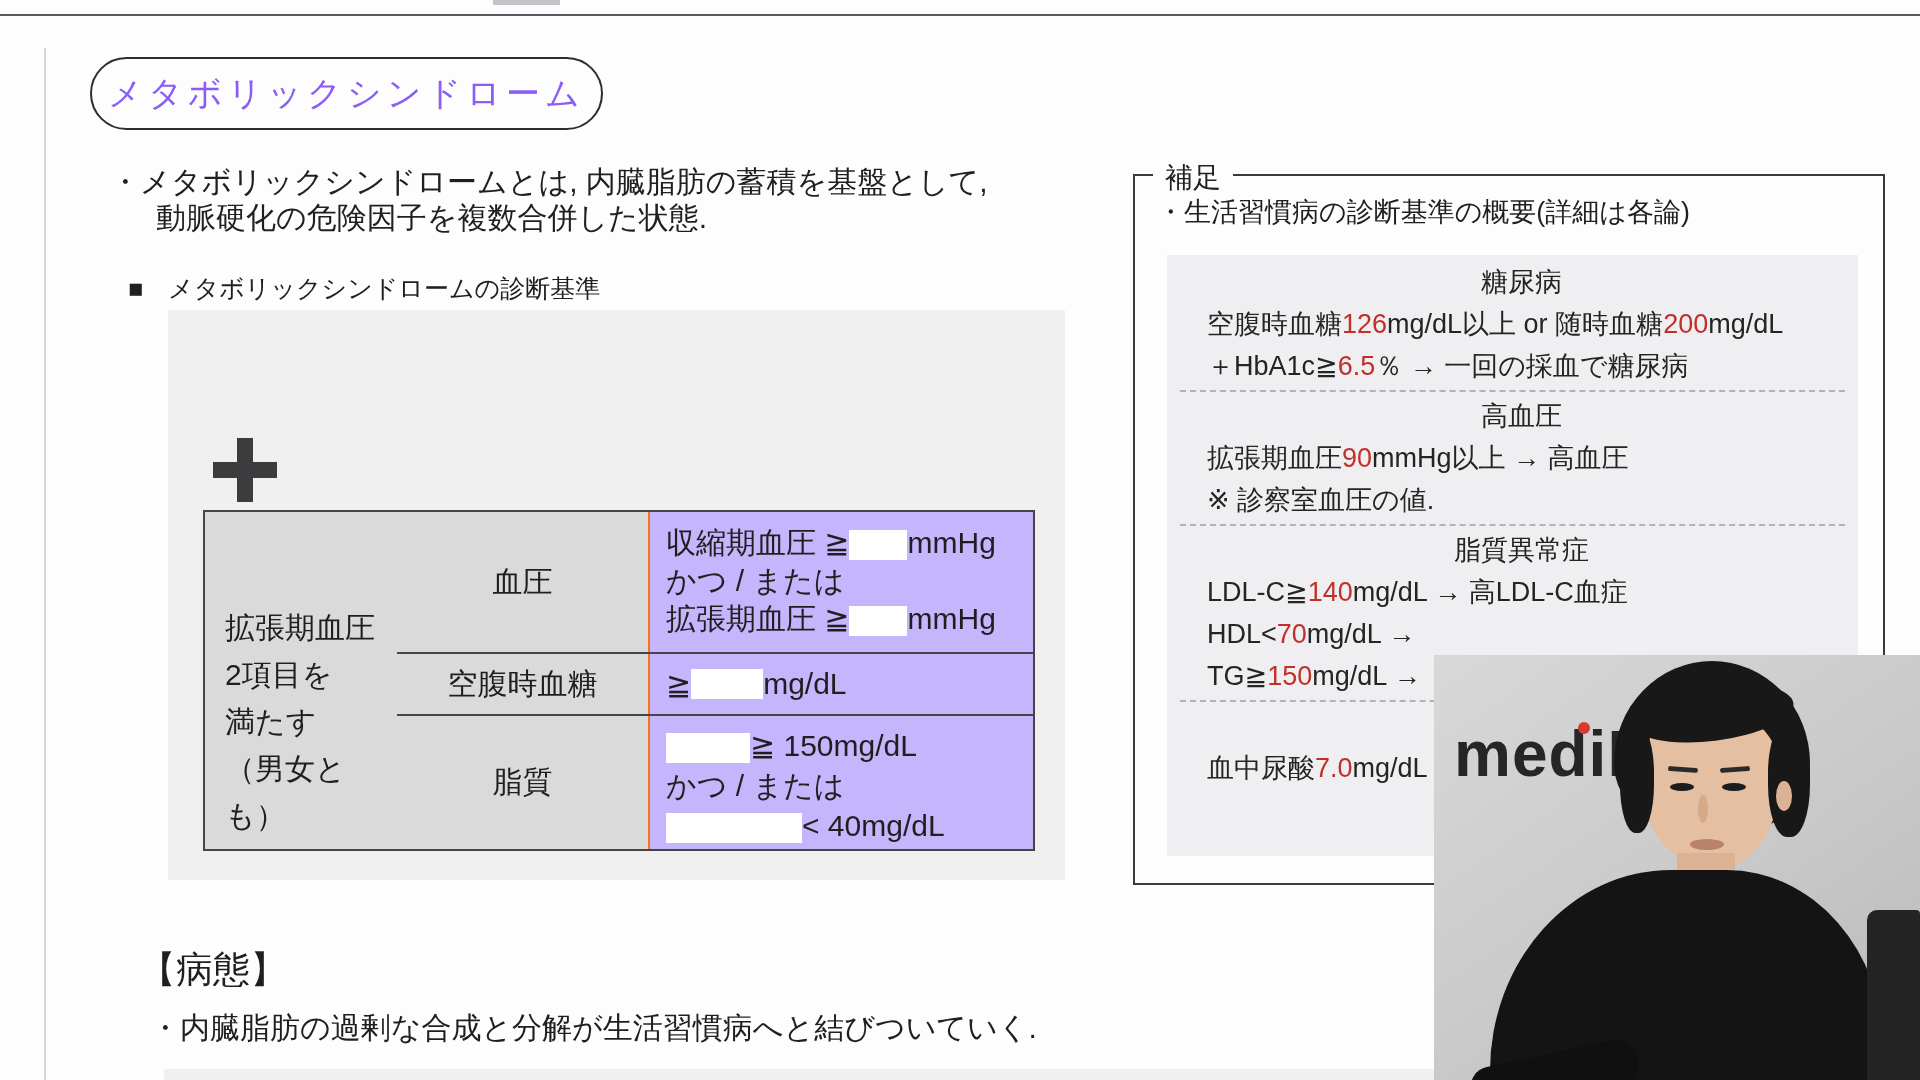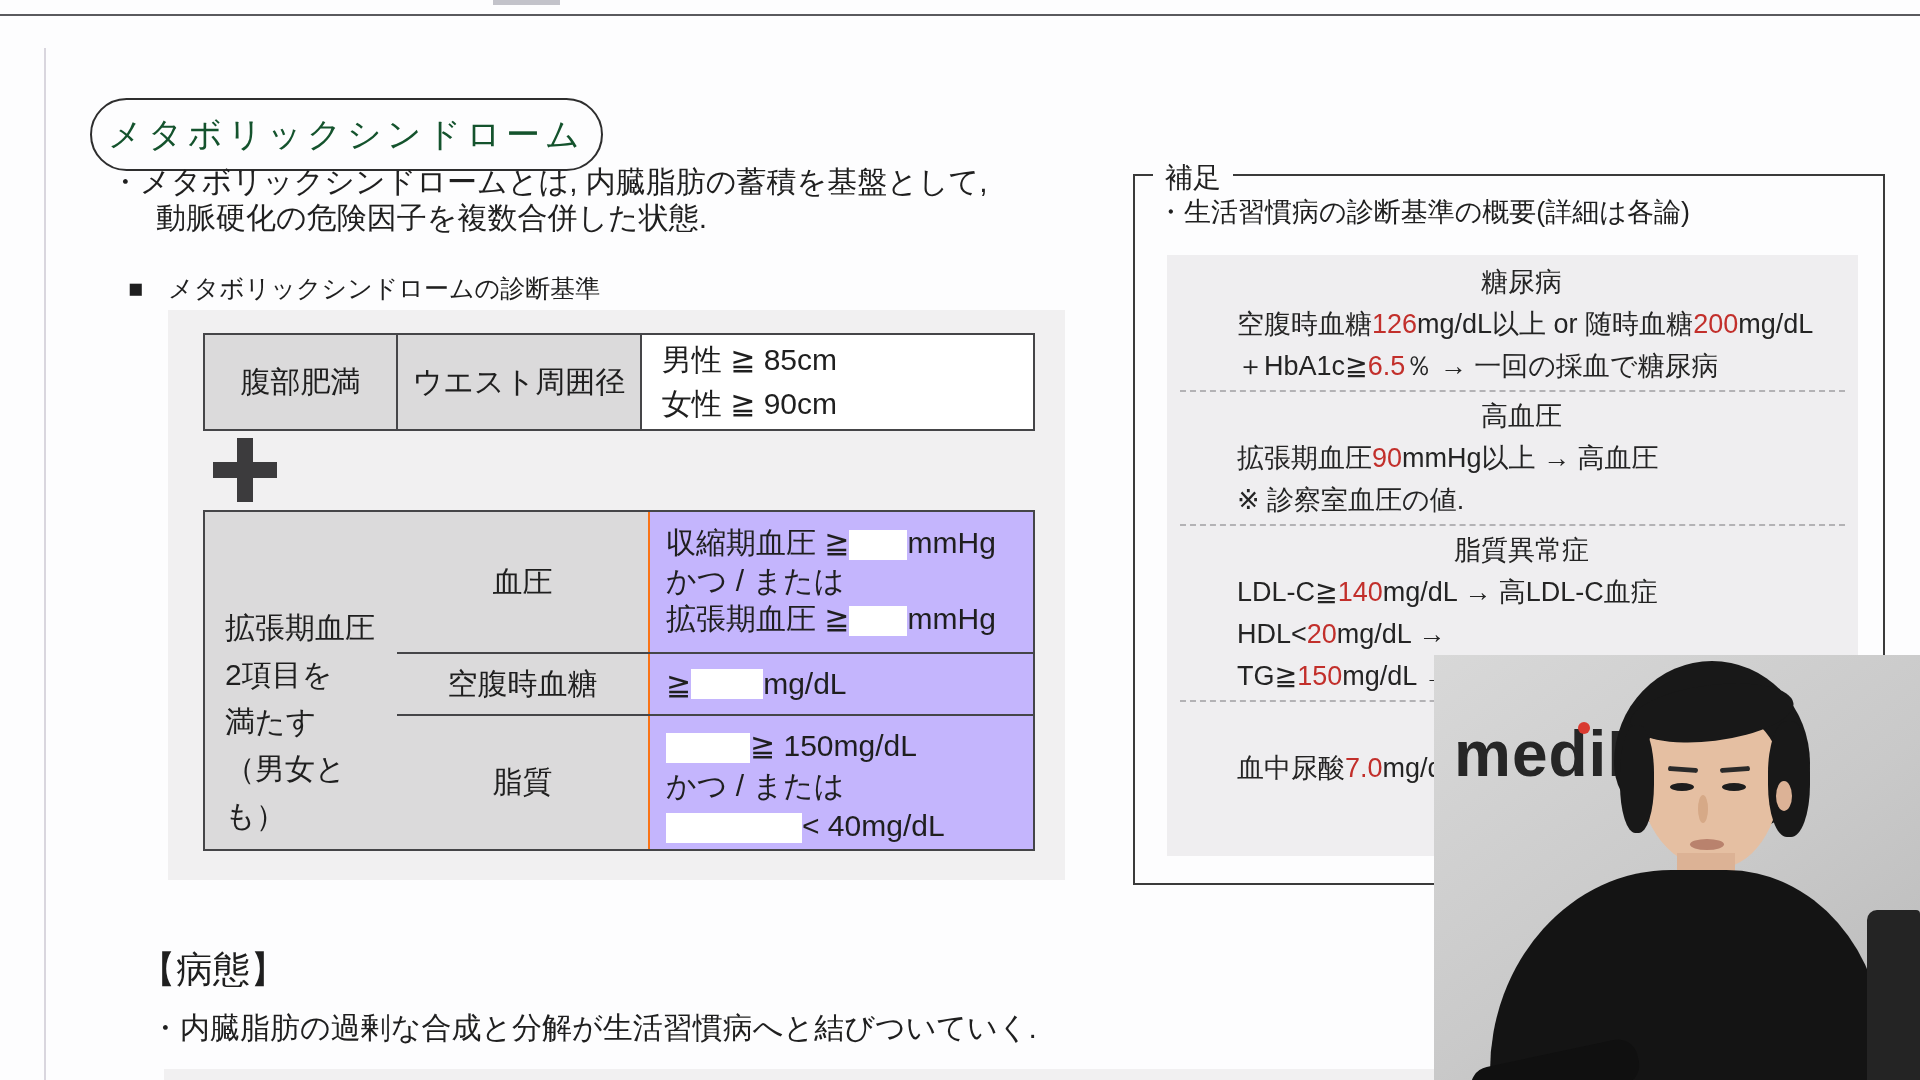--- a/index.html
+++ b/index.html
@@ -8,21 +8,21 @@
   #stage { position:relative; width:1920px; height:1080px; background:#fdfdfe; }
 
   
   .top-sep    { position:absolute; left:0; top:14px; width:1920px; height:2px; background:#5a5a5e; }
   .top-chip   { position:absolute; left:493px; top:0; width:67px; height:5px; background:#c3c3ca; }
   .left-rule  { position:absolute; left:44px; top:48px; width:2px; height:1032px; background:#d9d6de; }
 
   
   .title-pill { position:absolute; left:90px; top:57px; width:513px; height:73px;
     border:2.5px solid #2e2e2e; border-radius:40px; display:flex; align-items:center;
-    justify-content:center; font-size:34px; letter-spacing:5px; color:#14532d; background:#fdfdfe;margin-top:41px; }
+    justify-content:center; font-size:34px; letter-spacing:5px; color:#8b5cf6; background:#fdfdfe; }
 
   .intro-l1 { position:absolute; left:110px; top:162px; font-size:30px; }
   .intro-l2 { position:absolute; left:156px; top:198px; font-size:30px; }
   .crit-head{ position:absolute; left:128px; top:272px; font-size:25px; }
 
   
   .crit-panel { position:absolute; left:168px; top:310px; width:897px; height:570px; background:#f1f0f1; }
   .tbl { position:absolute; display:flex; border:2px solid #454548; background:#fff; }
   .tbl1 { left:35px; top:23px; width:832px; height:98px; }
   .tbl2 { left:35px; top:200px; width:832px; height:341px; }
@@ -52,21 +52,21 @@
 
   
   .supp-box { position:absolute; left:1133px; top:174px; width:752px; height:711px;
     border:2px solid #3a3a3a; background:#fdfdfe; }
   .supp-legend { position:absolute; left:18px; top:-17px; background:#fdfdfe; padding:0 12px;
     font-size:28px; color:#222; }
   .supp-bullet { position:absolute; left:22px; top:18px; font-size:27px; }
   .supp-panel { position:absolute; left:32px; top:79px; width:691px; height:601px;
     background:#efeef0; overflow:hidden; padding-top:6px; }
   .supp-title { font-size:27px; line-height:42px; padding-left:18px; color:#242424;text-align:center; }
-  .supp-line  { font-size:27px; line-height:42px; padding-left:70px; white-space:nowrap; color:#242424; }
+  .supp-line  { font-size:27px; line-height:42px; padding-left:40px; white-space:nowrap; color:#242424; }
   .supp-divider { border-top:2px dashed #b3b2b5; margin:3px 13px; height:0; }
   .red { color:#c22f2b; }
 
   
   .patho-head   { position:absolute; left:139px; top:945px; font-size:37px; font-weight:500; }
   .patho-bullet { position:absolute; left:150px; top:1008px; font-size:30px; }
   .bottom-strip { position:absolute; left:164px; top:1069px; width:1272px; height:11px; background:#f1f0f1; }
 
   
   .webcam { position:absolute; left:1434px; top:655px; width:486px; height:425px; overflow:hidden;
@@ -111,28 +111,20 @@
     <span>メタボリックシンドローム</span>
   </div>
 
   <div class="intro-l1">・メタボリックシンドロームとは, 内臓脂肪の蓄積を基盤として,</div>
   <div class="intro-l2">動脈硬化の危険因子を複数合併した状態.</div>
 
   <div class="crit-head">■　メタボリックシンドロームの診断基準</div>
 
   <div class="crit-panel">
 
-    <div class="tbl tbl1">
-      <div class="cell gray center t1c1">腹部肥満</div>
-      <div class="cell gray center t1c2">ウエスト周囲径</div>
-      <div class="cell t1c3">
-        <div>男性 ≧ 85cm</div>
-        <div>女性 ≧ 90cm</div>
-      </div>
-    </div>
 
     <div class="plus-wrap">
       <div class="plus-h"></div>
       <div class="plus-v"></div>
     </div>
 
     <div class="tbl tbl2">
       <div class="cell gray t2c1">
         <div>拡張期血圧</div>
         <div>2項目を</div>
@@ -175,21 +167,21 @@
         <div class="supp-title">糖尿病</div>
         <div class="supp-line"><span>空腹時血糖</span><span class="red">126</span><span>mg/dL以上 or 随時血糖</span><span class="red">200</span><span>mg/dL</span></div>
         <div class="supp-line"><span>＋HbA1c≧</span><span class="red">6.5</span><span>％ → 一回の採血で糖尿病</span></div>
         <div class="supp-divider"></div>
         <div class="supp-title">高血圧</div>
         <div class="supp-line"><span>拡張期血圧</span><span class="red">90</span><span>mmHg以上 → 高血圧</span></div>
         <div class="supp-line"><span>※ 診察室血圧の値.</span></div>
         <div class="supp-divider"></div>
         <div class="supp-title">脂質異常症</div>
         <div class="supp-line"><span>LDL-C≧</span><span class="red">140</span><span>mg/dL → 高LDL-C血症</span></div>
-        <div class="supp-line"><span>HDL&lt;</span><span class="red">20</span><span>mg/dL →</span></div>
+        <div class="supp-line"><span>HDL&lt;</span><span class="red">70</span><span>mg/dL →</span></div>
         <div class="supp-line"><span>TG≧</span><span class="red">150</span><span>mg/dL →</span></div>
         <div class="supp-divider"></div>
         <div class="supp-title">高尿酸血症</div>
         <div class="supp-line"><span>血中尿酸</span><span class="red">7.0</span><span>mg/dL</span></div>
       </div>
   </div>
 
   <div class="patho-head">【病態】</div>
   <div class="patho-bullet">・内臓脂肪の過剰な合成と分解が生活習慣病へと結びついていく.</div>
   <div class="bottom-strip"></div>

